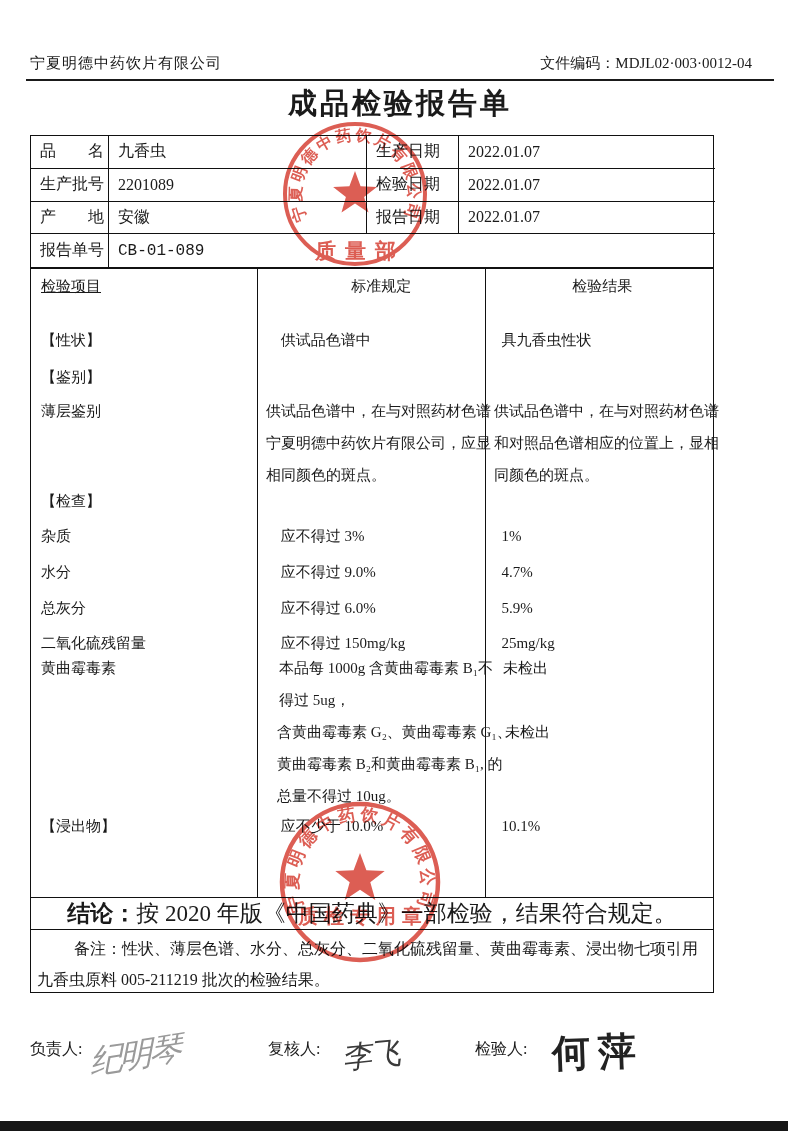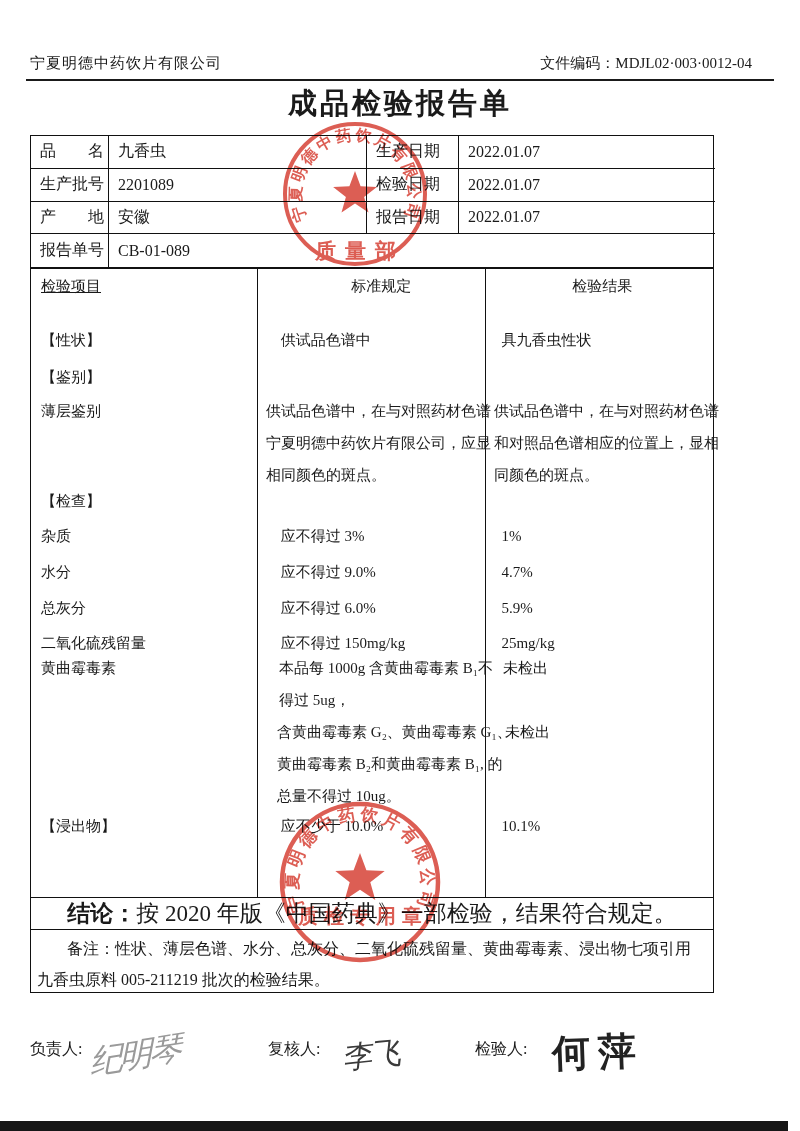--- a/index.html
+++ b/index.html
@@ -17,21 +17,21 @@
 
   
   .info{position:absolute;left:30px;top:135px;width:684px;height:133px;
         border:1.5px solid #111;box-sizing:border-box;display:grid;
         grid-template-columns:78px 258px 92px 256px;grid-template-rows:repeat(4,1fr);
         font-size:16px;}
   .info > div{border-right:1px solid #111;border-bottom:1px solid #111;
         box-sizing:border-box;display:flex;align-items:center;padding-left:9px;}
   .info > div.noR{border-right:none;}
   .info > div.noB{border-bottom:none;}
-  .info .span3{grid-column:2 / 5;}
+  .info .span3{grid-column:2 / 5;font-family:Liberation Mono, monospace;}
 
   
   .mt{position:absolute;left:30px;top:268px;width:684px;height:630px;
       border:1.5px solid #111;box-sizing:border-box;font-size:15px;}
   .mt .v1{position:absolute;left:226px;top:0;width:1px;height:100%;background:#111;}
   .mt .v2{position:absolute;left:454px;top:0;width:1px;height:100%;background:#111;}
   .mt-row{position:absolute;left:0;width:100%;display:flex;align-items:flex-start;}
   .mt-row .c1{width:227px;box-sizing:border-box;padding-left:10px;}
   .mt-row .c2{width:228px;box-sizing:border-box;padding-left:10px;margin-left:20px;}
   .mt-row .c3{width:229px;box-sizing:border-box;padding-left:10px;}
@@ -40,21 +40,21 @@
   .mt-head .c2,.mt-head .c3{padding-left:0;text-align:center;}
   .u{text-decoration:underline;}
 
   
   .concl{position:absolute;left:30px;top:897px;width:684px;height:33px;
          border:1.5px solid #111;box-sizing:border-box;text-align:center;
          font-size:23px;line-height:31px;}
   .concl b{font-weight:bold;}
   .remark{position:absolute;left:30px;top:929px;width:684px;height:64px;
           border:1.5px solid #111;box-sizing:border-box;font-size:16px;padding:3px 8px 0 6px;}
-  .remark .r1{padding-left:30px;line-height:31px;}
+  .remark .r1{padding-left:30px;line-height:31px;text-align:center;}
   .remark .r2{line-height:31px;}
 
   
   .sigrow{position:absolute;left:0;top:998px;width:800px;height:70px;font-size:16px;margin-top:33px;}
   .siglabel{position:absolute;top:8px;}
   .sig{position:absolute;white-space:nowrap;}
   .sig1{left:92px;top:2px;font-size:33px;color:#9a9a9a;
         transform:rotate(-9deg) skewX(-20deg);letter-spacing:-3px;}
   .sig2{left:344px;top:4px;font-size:30px;color:#3a3a3a;
         transform:rotate(-6deg) skewX(-12deg);letter-spacing:-1px;}

